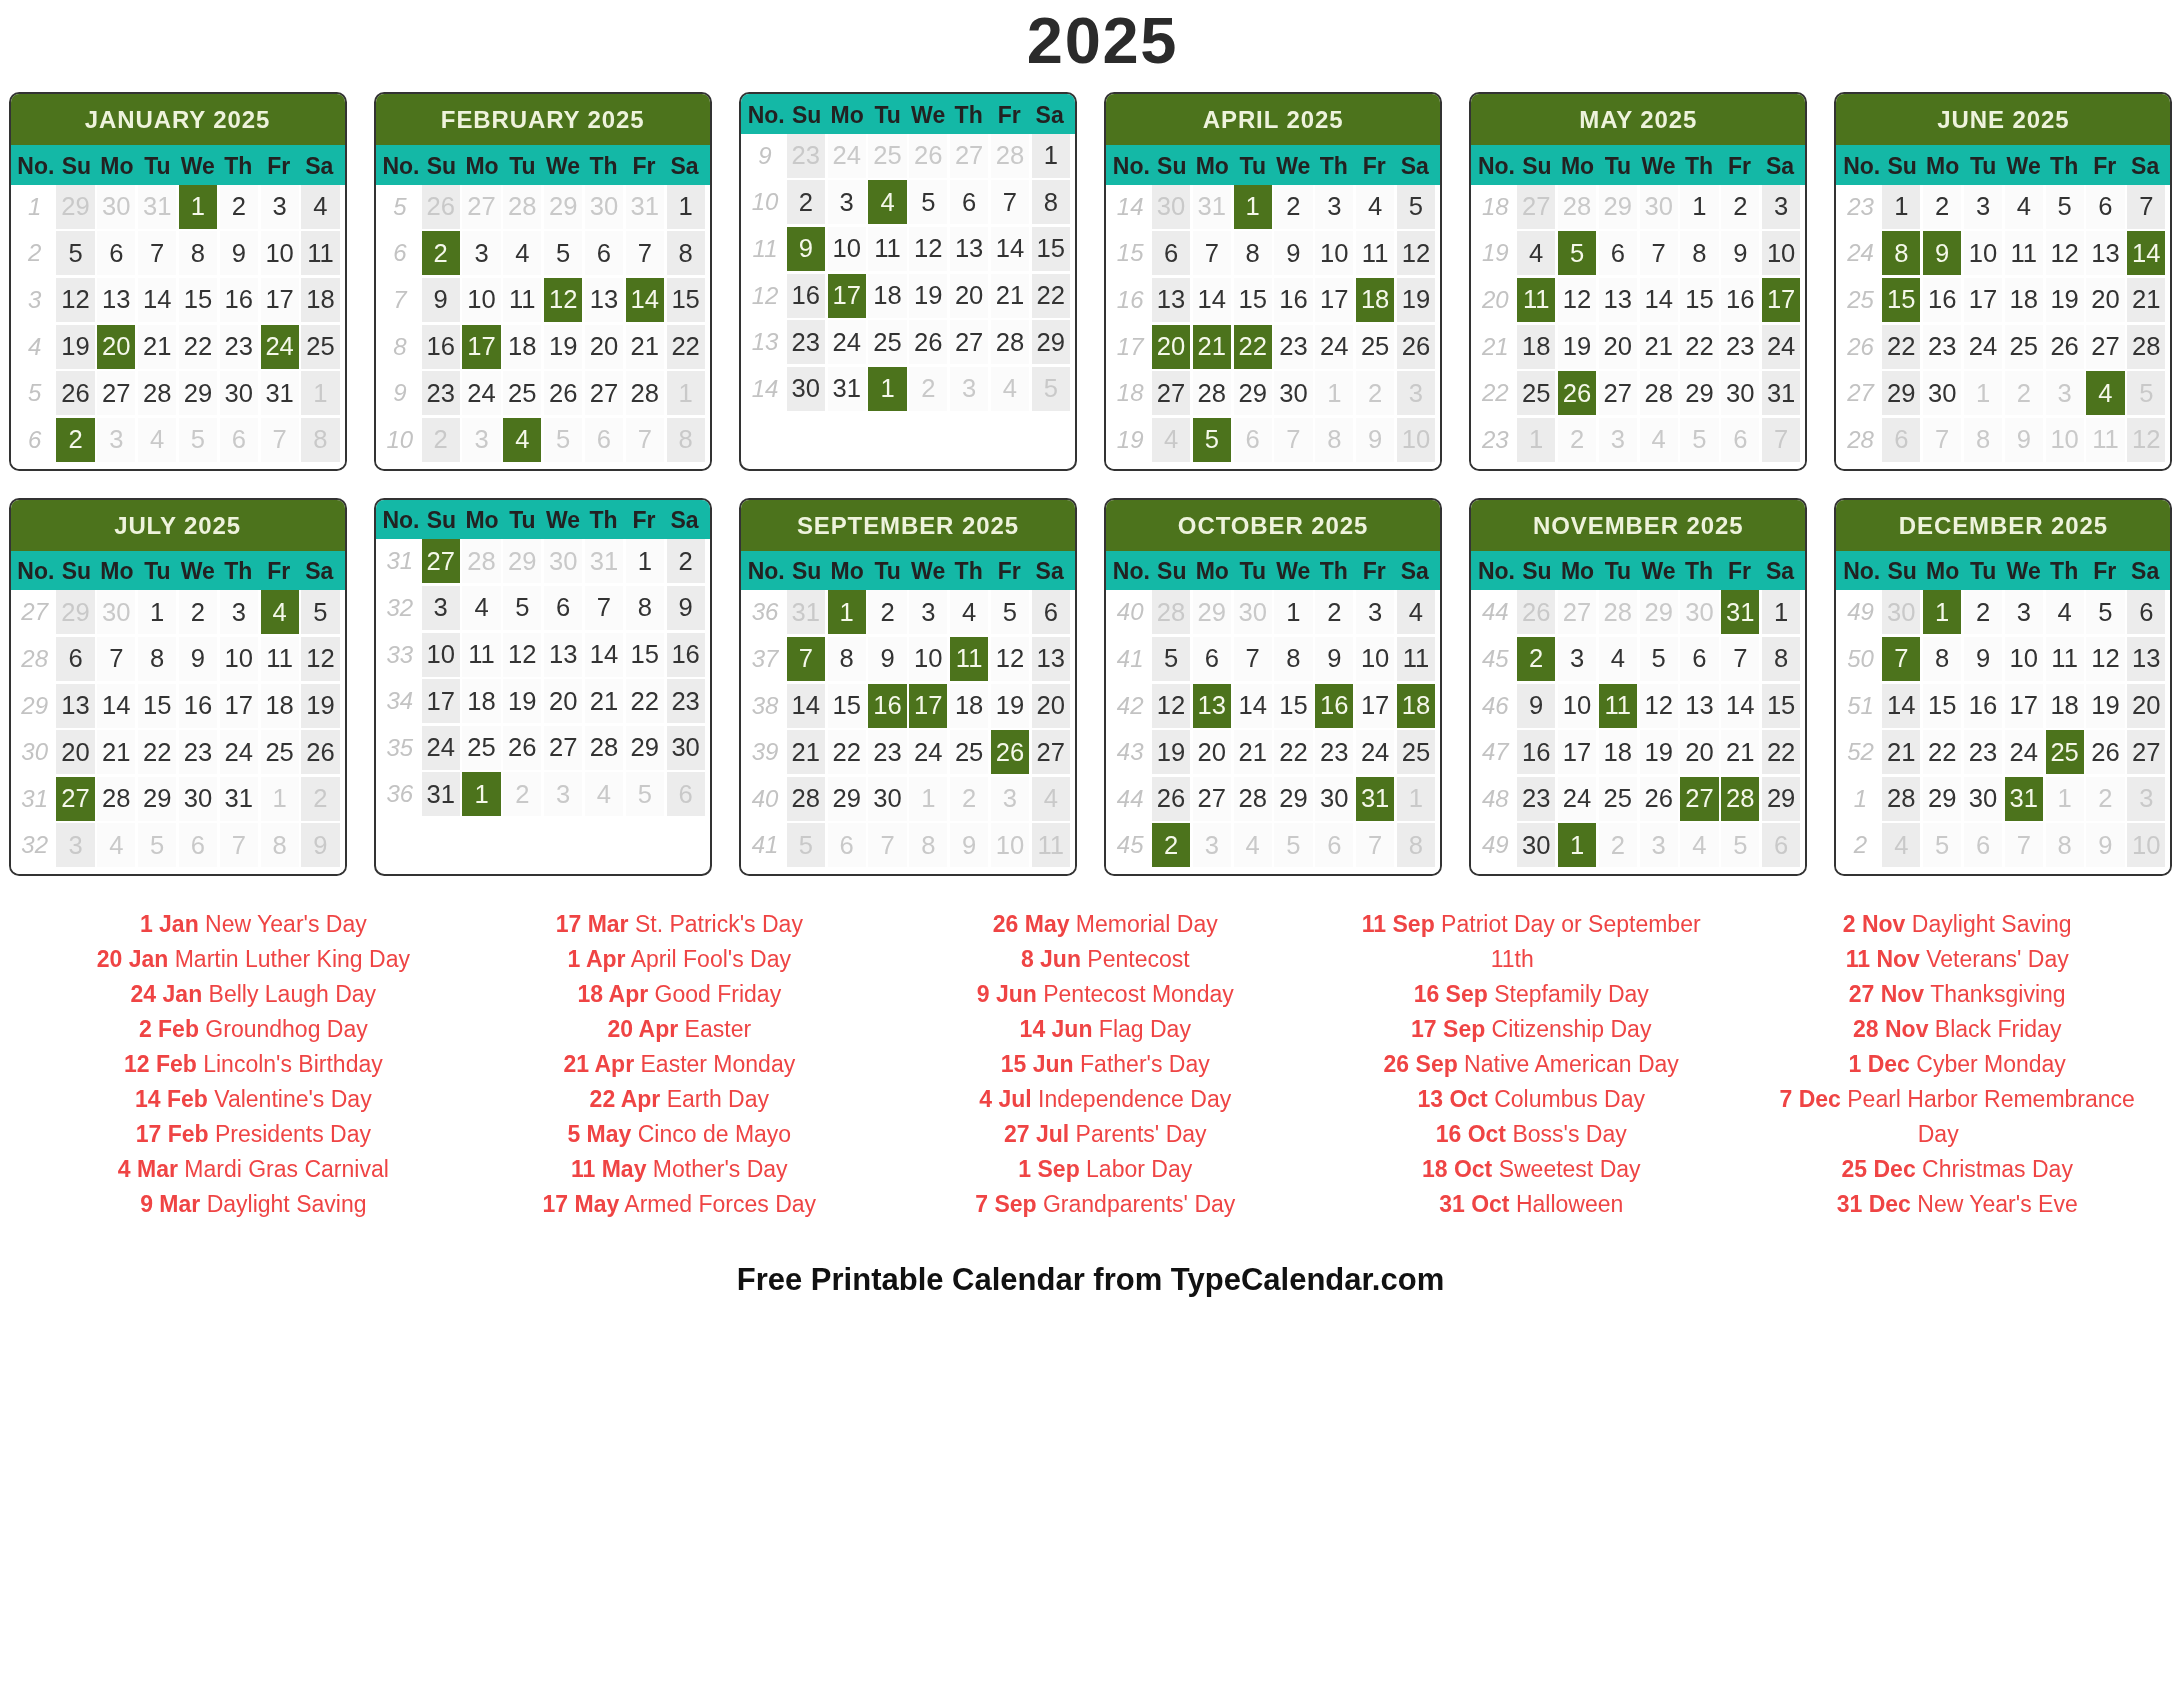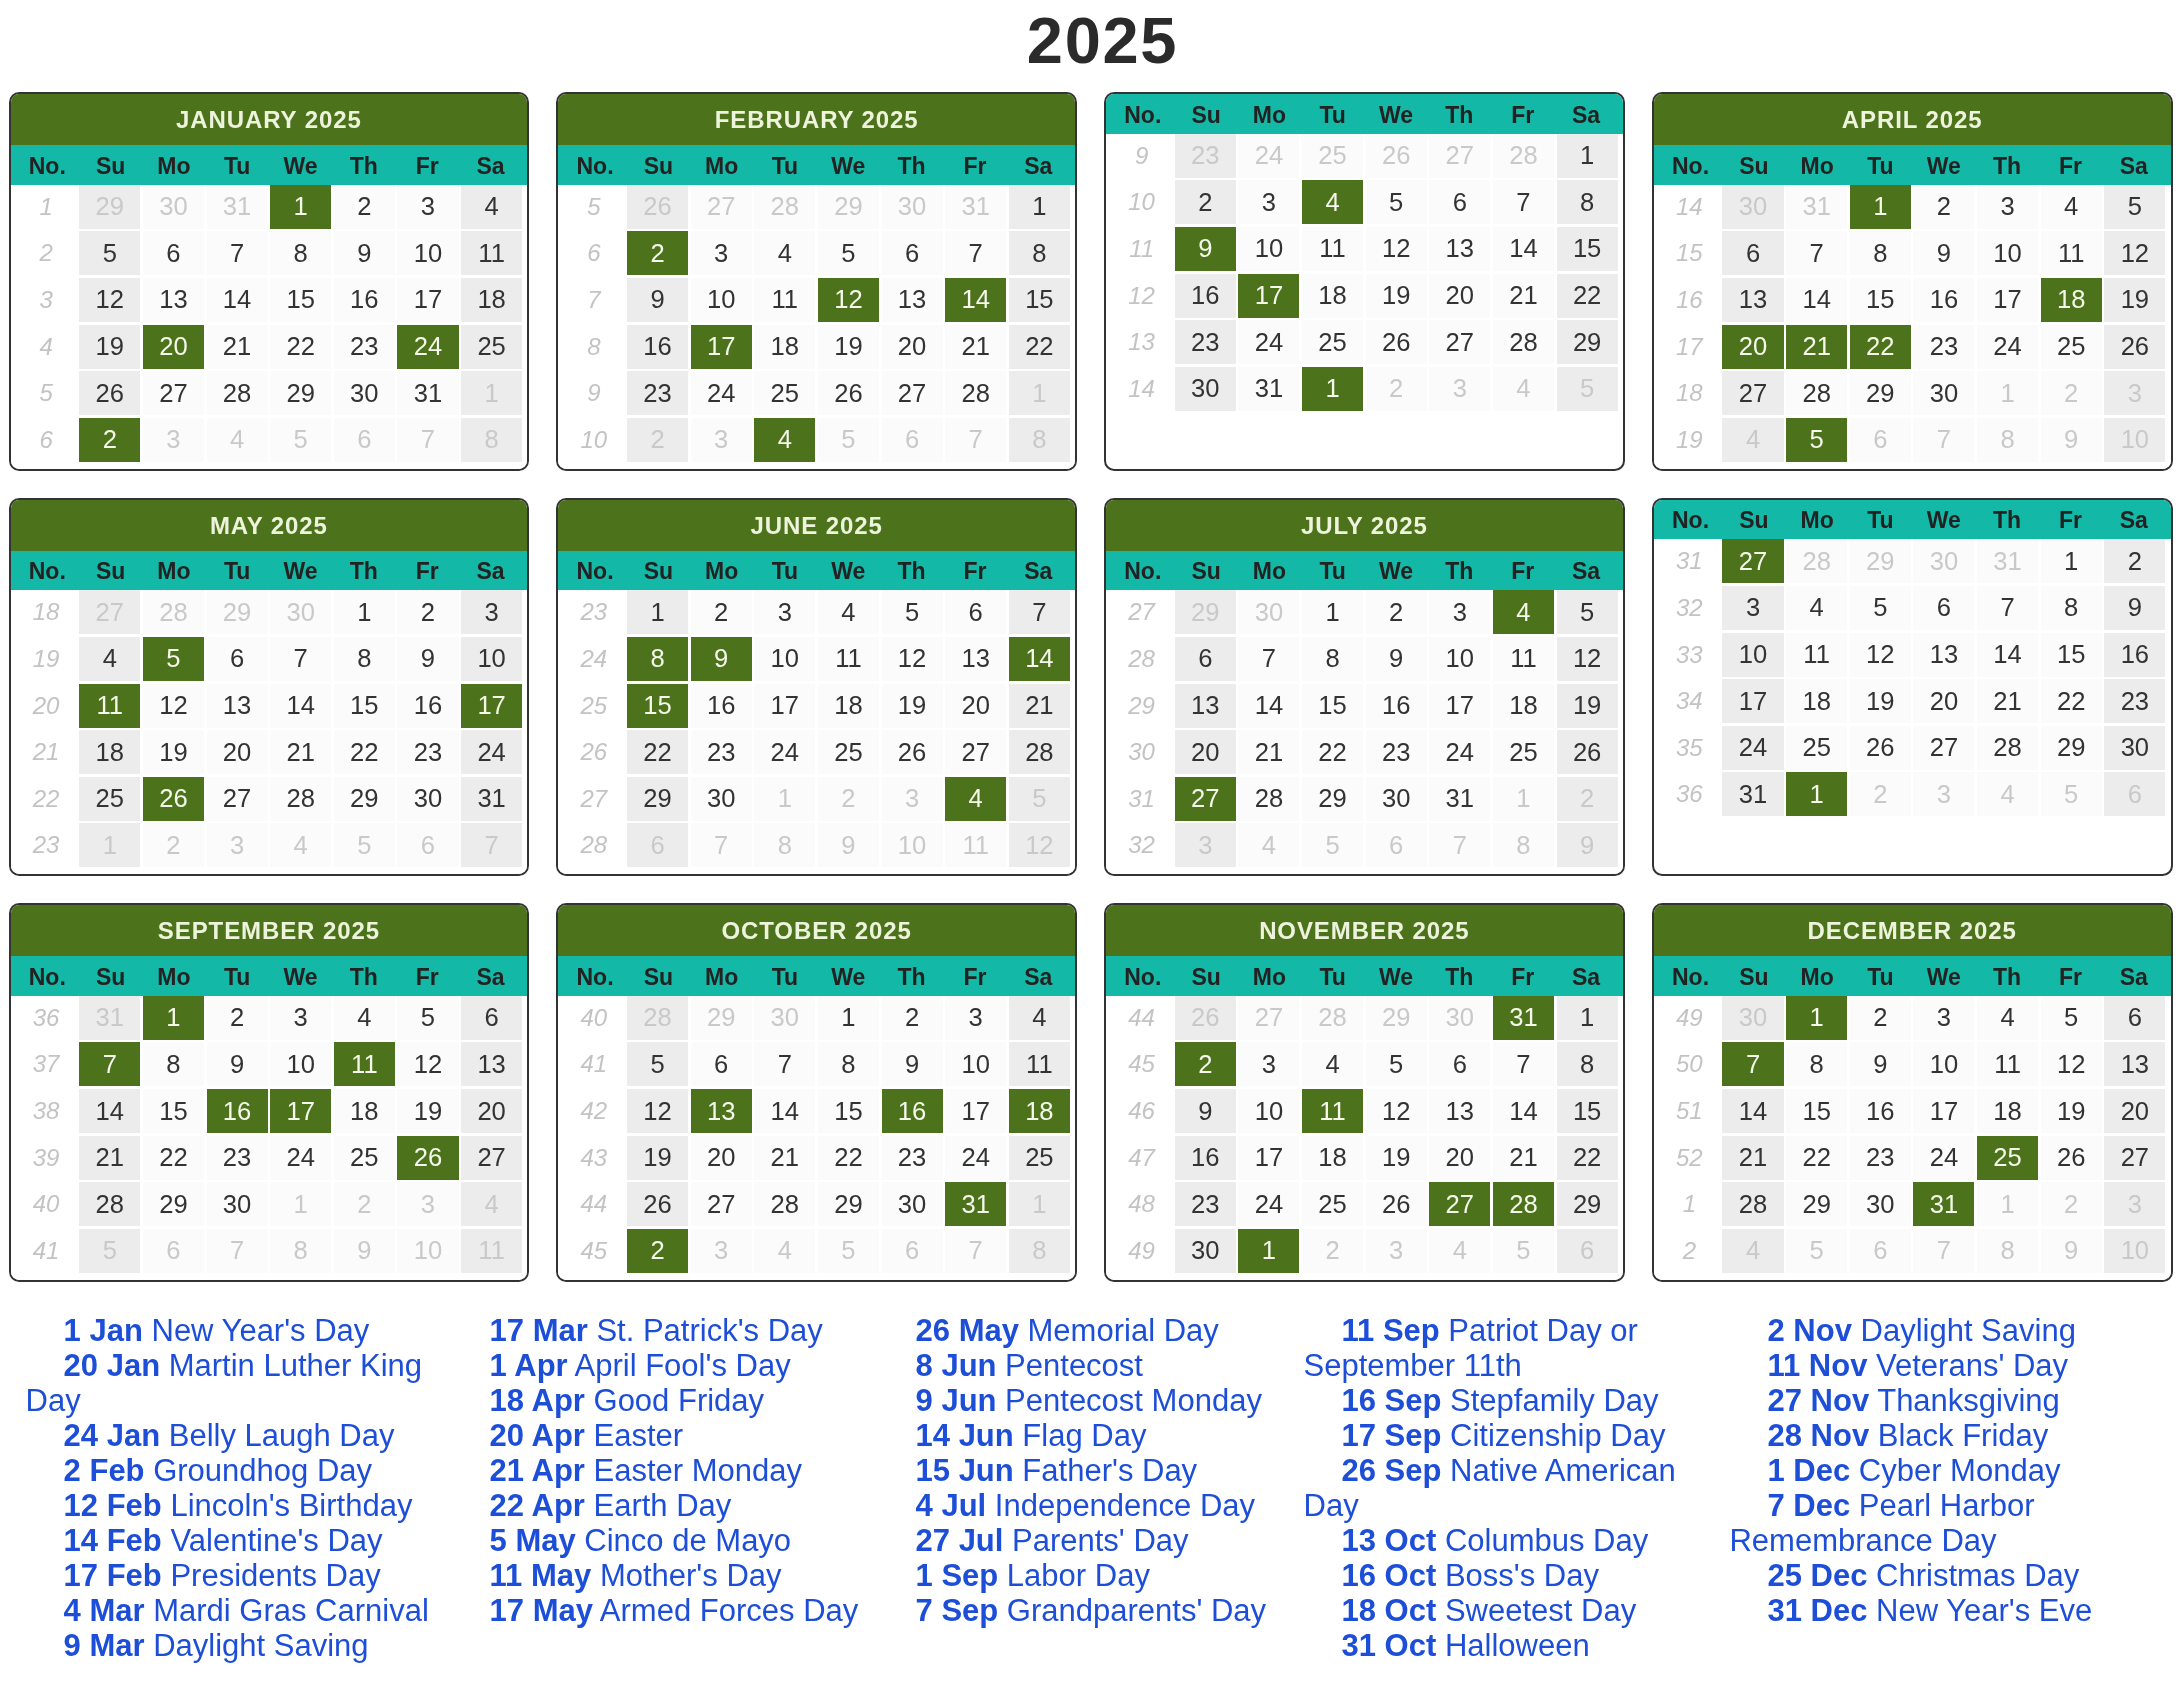--- a/index.html
+++ b/index.html
@@ -13,21 +13,21 @@
     text-align: center;
     font-size: 65px;
     font-weight: bold;
     color: #2b2b2b;
     margin: 3.4px 0 13.6px 0;
     letter-spacing: 1.7px;
     padding-left: 24px;
   }
   .months-grid {
     display: grid;
-    grid-template-columns: repeat(4, 1fr);
+    grid-template-columns: repeat(6, 1fr);
     column-gap: 14.5px;
     row-gap: 24px;
     padding: 0 8.5px;
     gap: 27px;
   }
   .month-card {
     border: 2.6px solid #333333;
     border-radius: 10.2px;
     overflow: hidden;
     background: #ffffff;
@@ -79,24 +79,25 @@
   .cell.out { color: #c9c9c9; }
   .cell.hol { background: #4c731c; color: #f5f8ea; }
   .holiday-section {
     display: flex;
     padding: 0 25.6px;
     margin-top: 31px;
   }
   .holiday-col { flex: 1; padding-right: 8.5px; }
   .holiday-entry {
     margin: 0;
-    font-size: 31px;
+    font-size: 23px;
     line-height: 35px;
-    color: #1d4ed8;
+    color: #ef4444;
     text-indent: 38px;
+    text-align: center;
   }
   .holiday-entry b { font-weight: bold; }
   .footer {
     text-align: center;
     font-weight: bold;
     font-size: 31px;
     color: #111111;
     margin-top: 40px;
   }
 </style>

